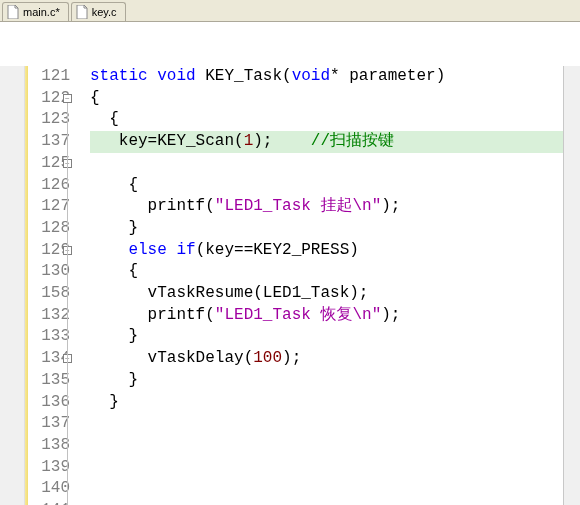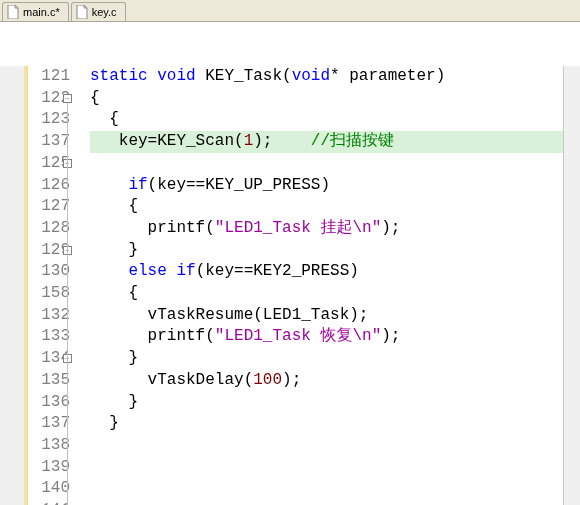--- a/index.html
+++ b/index.html
@@ -185,21 +185,20 @@
         <div class="fold-box" style="top: 92.8px;">−</div>
         <div class="fold-box" style="top: 179.6px;">−</div>
         <div class="fold-box" style="top: 288.1px;">−</div>
         <div class="fold-line" style="top: 36.7px; height: 412.3px;"></div>
       </div>
     <div class="code" id="code"><span class="code-line"><span class="kw">static</span> <span class="kw">void</span> KEY_Task(<span class="kw">void</span>* parameter)
 </span><span class="code-line">{
 </span><span class="code-line">  {
 </span><span class="code-line hl">   key=KEY_Scan(<span class="num">1</span>);    <span class="cmt">//扫描按键</span>
 </span><span class="code-line">
-</span><span class="code-line">    <span class="kw">if</span>(key==KEY_UP_PRESS)
 </span><span class="code-line">    {
 </span><span class="code-line">      printf(<span class="str">"LED1_Task 挂起\n"</span>);
 </span><span class="code-line">    }
 </span><span class="code-line">    <span class="kw">else</span> <span class="kw">if</span>(key==KEY2_PRESS)
 </span><span class="code-line">    {
 </span><span class="code-line">      vTaskResume(LED1_Task);
 </span><span class="code-line">      printf(<span class="str">"LED1_Task 恢复\n"</span>);
 </span><span class="code-line">    }
 </span><span class="code-line">      vTaskDelay(<span class="num">100</span>);
 </span><span class="code-line">    }

